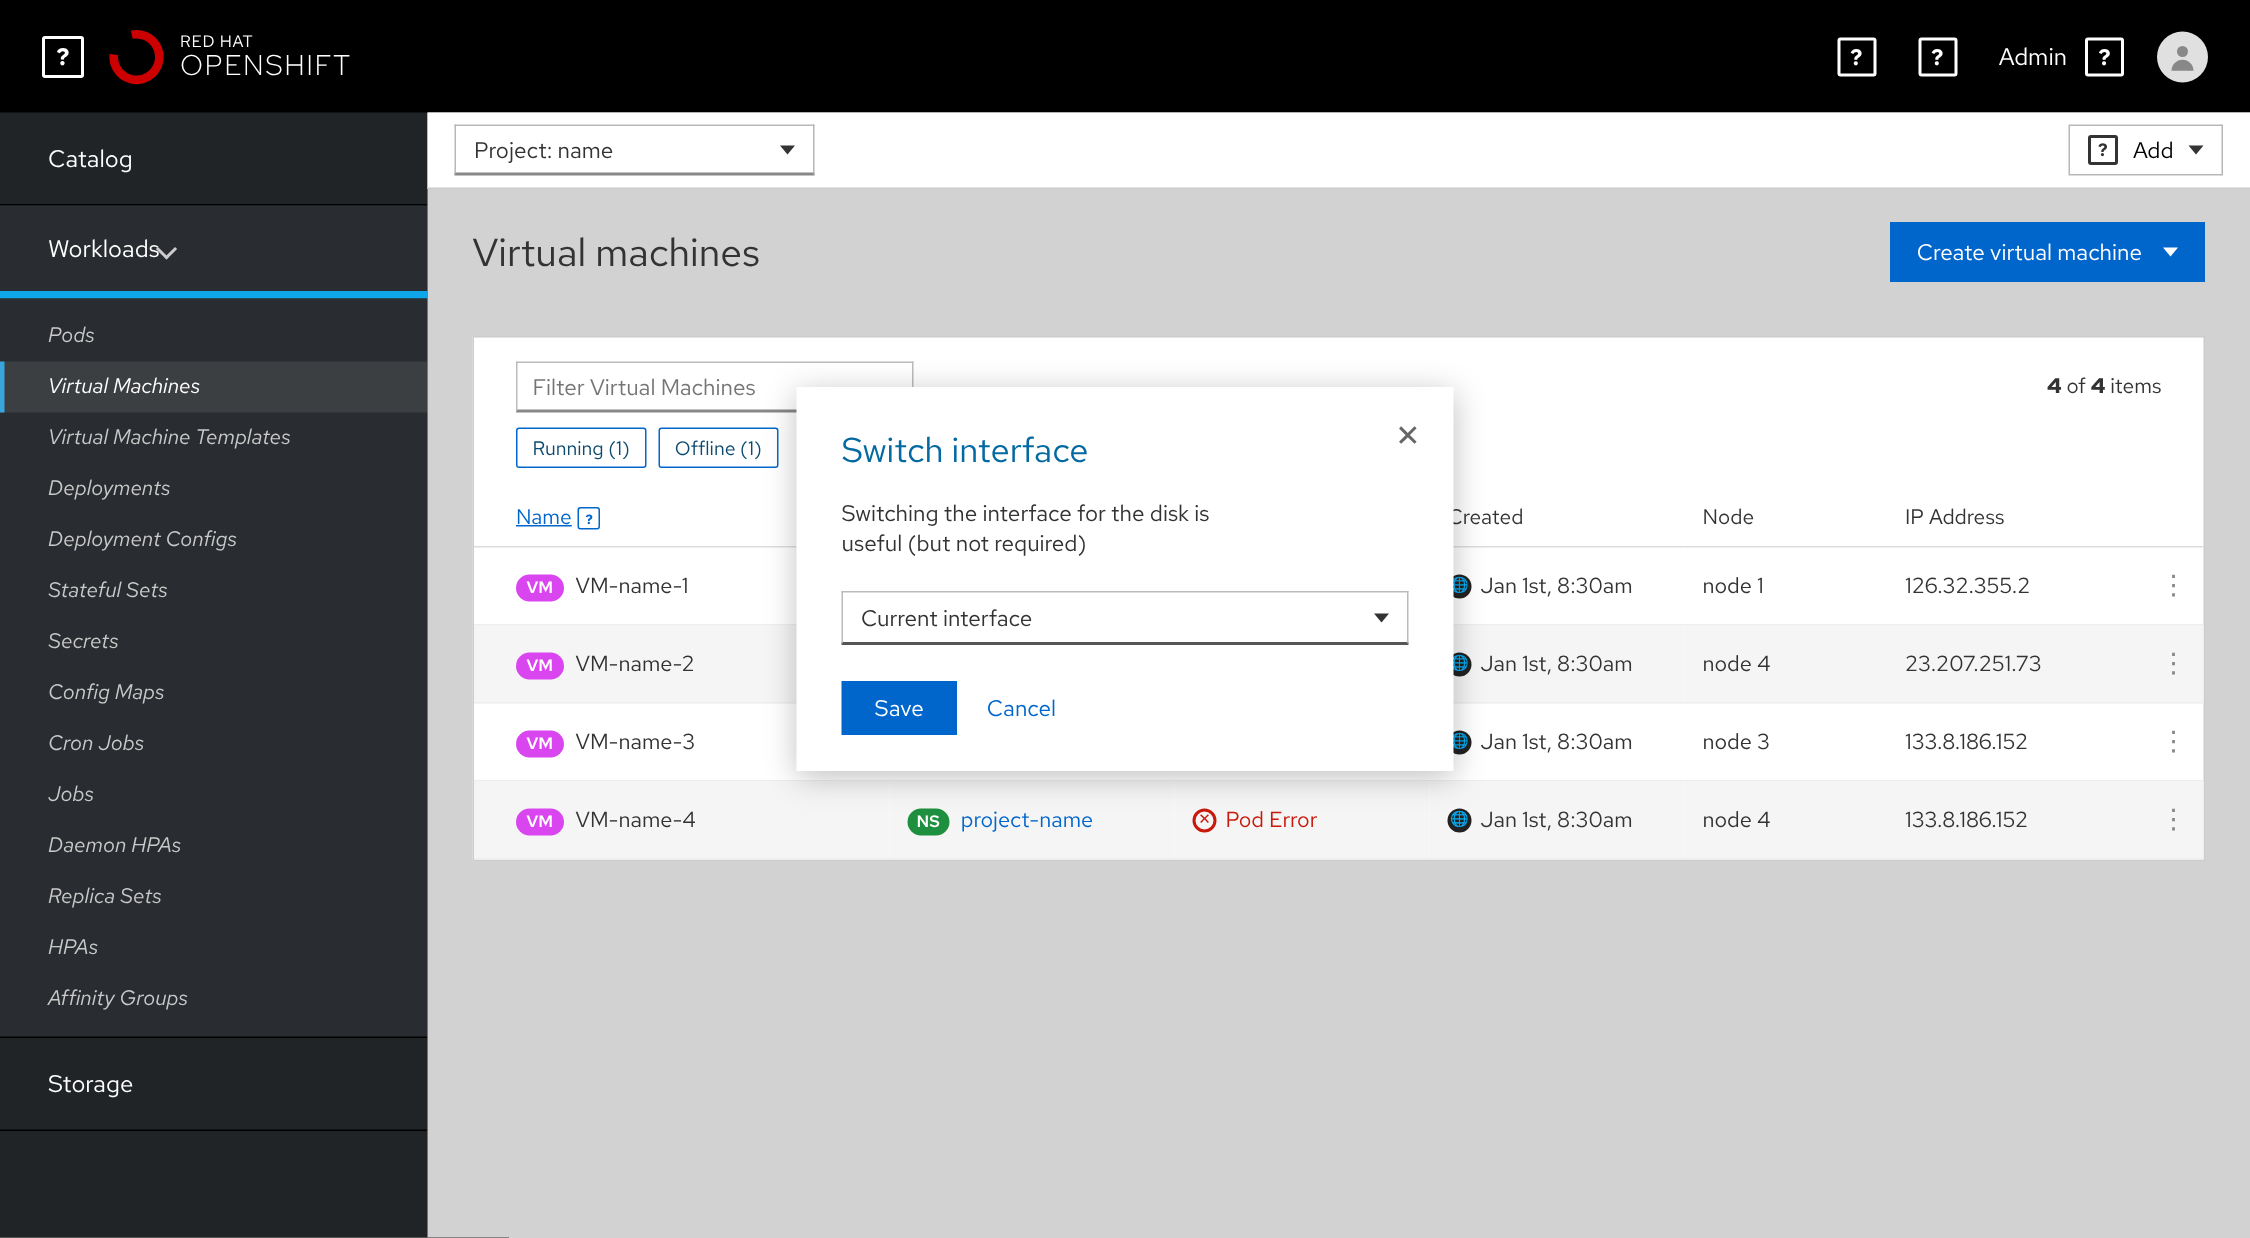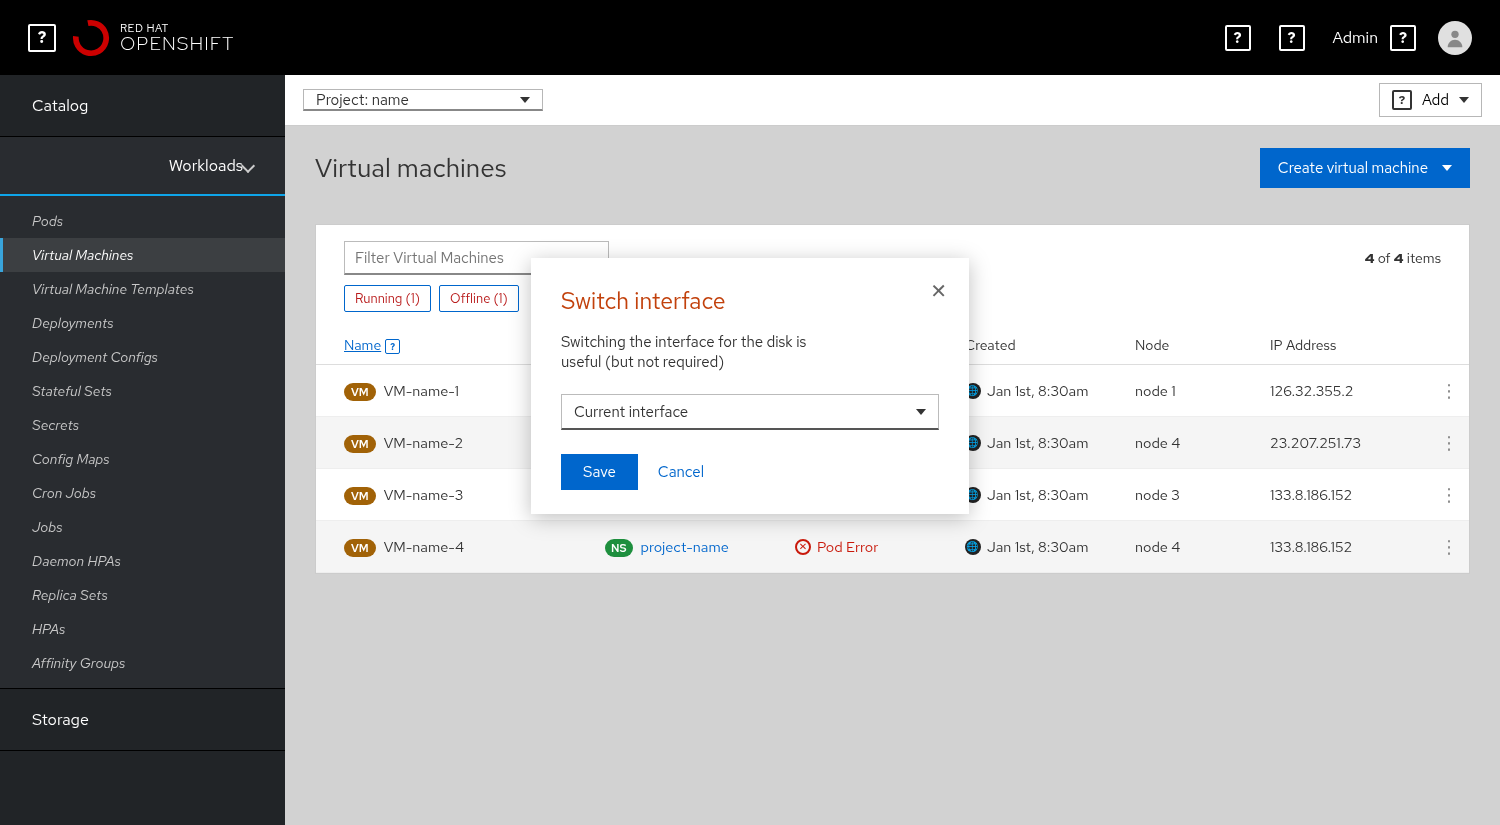--- a/index.html
+++ b/index.html
@@ -18,64 +18,64 @@
 .masthead .user { display:flex; align-items:center; margin-left:28px; gap:12px; }
 .masthead .avatar { width:34px; height:34px; border-radius:50%; background:#e0e0e0; margin-left:22px; display:flex; align-items:center; justify-content:center; }
 .avatar svg { width:22px; height:22px; fill:#888; }
 
 
 .shell { display:flex; height:750px; }
 
 
 .sidebar { width:285px; background:#212427; color:#d2d2d2; display:flex; flex-direction:column; overflow-y:auto; }
 .side-primary { padding:20px 32px; font-size:16px; color:#fff; border-bottom:1px solid #000; cursor:pointer; }
-.side-section { padding:18px 32px; font-size:16px; color:#fff; display:flex; align-items:center; justify-content:flex-end; border-bottom:2px solid #0ea5e9; background:#292c30; }
+.side-section { padding:18px 32px; font-size:16px; color:#fff; display:flex; align-items:center; justify-content:flex-start; border-bottom:5px solid #0ea5e9; background:#292c30; }
 .side-section.expanded { background:#292c30; }
 .side-sub { padding:8px 32px; font-size:14px; color:#c9c9c9; cursor:pointer; }
 .side-sub.active { background:#3c3f42; color:#fff; border-left:3px solid #39a5dc; padding-left:29px; }
 .side-subs { background:#292c30; padding:8px 0; border-bottom:1px solid #000;font-style:italic; }
 
 
 .main { flex:1; background:#d2d2d2; display:flex; flex-direction:column; }
 .toolbar { height:51px; background:#fff; border-bottom:1px solid #ccc; display:flex; align-items:center; padding:0 18px; }
-.project-select { width:240px; height:22px; border:1px solid #b7b7b7; background:#fff; display:flex; align-items:center; padding:0 12px; font-size:15px; color:#333; justify-content:space-between; cursor:pointer; border-bottom:2px solid #888;}
+.project-select { width:240px; height:34px; border:1px solid #b7b7b7; background:#fff; display:flex; align-items:center; padding:0 12px; font-size:15px; color:#333; justify-content:space-between; cursor:pointer; border-bottom:2px solid #888;}
 .toolbar .spacer { flex:1; }
 .add-btn { height:34px; border:1px solid #b7b7b7; background:#fff; display:flex; align-items:center; gap:10px; padding:0 12px; font-size:15px; cursor:pointer; }
 .help-sq { width:20px;height:20px;border:2px solid #333;border-radius:2px;display:inline-flex;align-items:center;justify-content:center;font-size:12px;font-weight:bold;color:#333; }
 
 .page-header { padding:22px 30px; display:flex; align-items:center; justify-content:space-between; }
 .page-header h1 { font-size:26px; font-weight:400; color:#333; }
 .create-btn { background:#0066cc; color:#fff; border:none; padding:10px 18px; font-size:15px; display:flex; align-items:center; gap:14px; cursor:pointer; }
 
 .list-panel { margin:14px 30px 30px; background:#fff; border:1px solid #ccc; display:flex; flex-direction:column; }
 .filter-row { padding:16px 28px 0px; display:flex; align-items:center; gap:14px;}
 .filter-input { width:265px; height:34px; border:1px solid #bbb; border-bottom:2px solid #888; padding:0 10px; font-size:15px; color:#737373; }
 .item-count { margin-left:auto; font-size:14px; color:#333; }
 .chips { padding:10px 28px 14px; display:flex; gap:8px; }
-.chip { border:1px solid #0066cc; color:#b91c1c; padding:4px 10px; font-size:13px; border-radius:2px; background:#fff; }
+.chip { border:1px solid #0066cc; color:#0c4a6e; padding:4px 10px; font-size:13px; border-radius:2px; background:#fff; }
 
 .table { width:100%; border-collapse:collapse; }
 .table th { text-align:left; font-size:14px; font-weight:400; color:#0066cc; padding:10px 12px; border-bottom:1px solid #ddd; }
 .table th:first-child { padding-left:28px;text-decoration:underline; }
 .table th.black { color:#333; }
 .table td { font-size:14.5px; color:#333; padding:14px 12px; border-bottom:1px solid #eee; vertical-align:middle; }
 .table td:first-child { padding-left:28px; }
 .table tr:nth-child(even) td { background:#f5f5f5; }
-.vm-badge { display:inline-block; background:#a16207; color:#fff; font-size:11px; font-weight:600; padding:2px 7px; border-radius:10px; margin-right:8px; }
+.vm-badge { display:inline-block; background:#d946ef; color:#fff; font-size:11px; font-weight:600; padding:2px 7px; border-radius:10px; margin-right:8px; }
 .ns-badge { display:inline-block; background:#1e8f3e; color:#fff; font-size:11px; font-weight:600; padding:2px 6px; border-radius:10px; margin-right:8px; }
 .link { color:#0066cc; }
 .status { display:flex; align-items:center; gap:6px; }
 .status-icon { width:16px;height:16px;border-radius:50%;display:inline-flex;align-items:center;justify-content:center;font-size:10px; }
 .kebab { color:#888; cursor:pointer; font-size:18px; letter-spacing:-1px; }
 .help-sm { width:15px;height:15px;border:1.5px solid #0066cc;border-radius:2px;display:inline-flex;align-items:center;justify-content:center;font-size:9px;font-weight:bold;color:#0066cc;margin-left:4px;vertical-align:middle; }
 
 
 .modal-overlay { position:absolute; inset:0; background:rgba(0,0,0,0); display:flex; align-items:flex-start; justify-content:center; }
 .modal { margin-top:258px; width:438px; background:#fff; box-shadow:0 4px 20px rgba(0,0,0,.25); padding:28px 30px 24px; position:relative; }
-.modal h2 { font-size:23px; font-weight:400; color:#c2410c; margin-bottom:16px; }
+.modal h2 { font-size:23px; font-weight:400; color:#0369a1; margin-bottom:16px; }
 .modal .close { position:absolute; top:20px; right:22px; font-size:20px; color:#666; cursor:pointer; background:none;border:none; }
 .modal p { font-size:15px; color:#333; margin-bottom:22px; max-width:280px; }
 .modal-select { width:100%; height:36px; border:1px solid #bbb; border-bottom:2px solid #555; display:flex; align-items:center; padding:0 12px; font-size:15px; color:#333; justify-content:space-between; cursor:pointer; margin-bottom:24px; }
 .modal-actions { display:flex; gap:20px; align-items:center; }
 .btn-primary { background:#0066cc; color:#fff; border:none; padding:8px 22px; font-size:15px; cursor:pointer; }
 .btn-link { background:none; border:none; color:#0066cc; font-size:15px; cursor:pointer; }
 
 .caret-down { width:0;height:0;border-left:5px solid transparent;border-right:5px solid transparent;border-top:6px solid #333;display:inline-block; }
 .caret-down.white { border-top-color:#fff; }
 .chev { width:10px;height:10px;border-right:2px solid #ccc;border-bottom:2px solid #ccc;transform:rotate(45deg);display:inline-block; }

